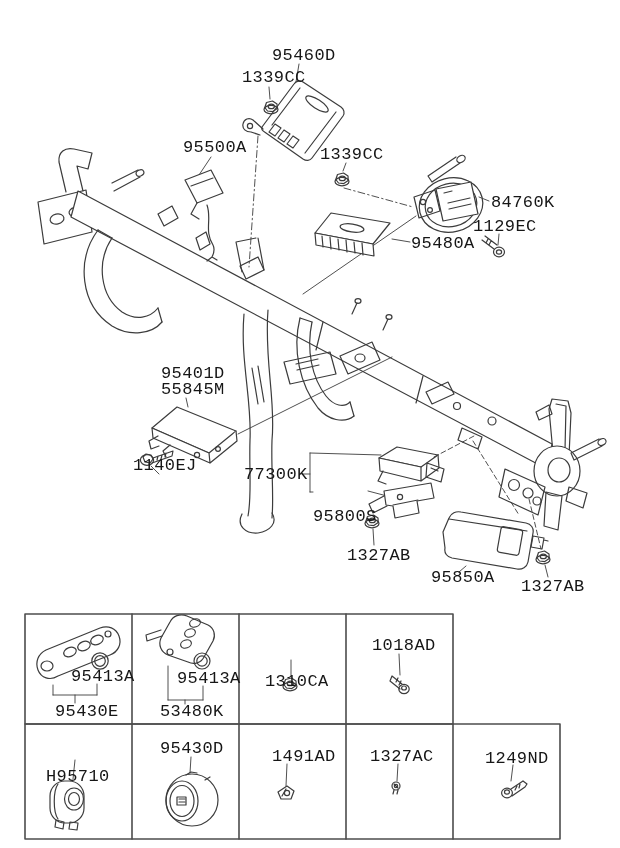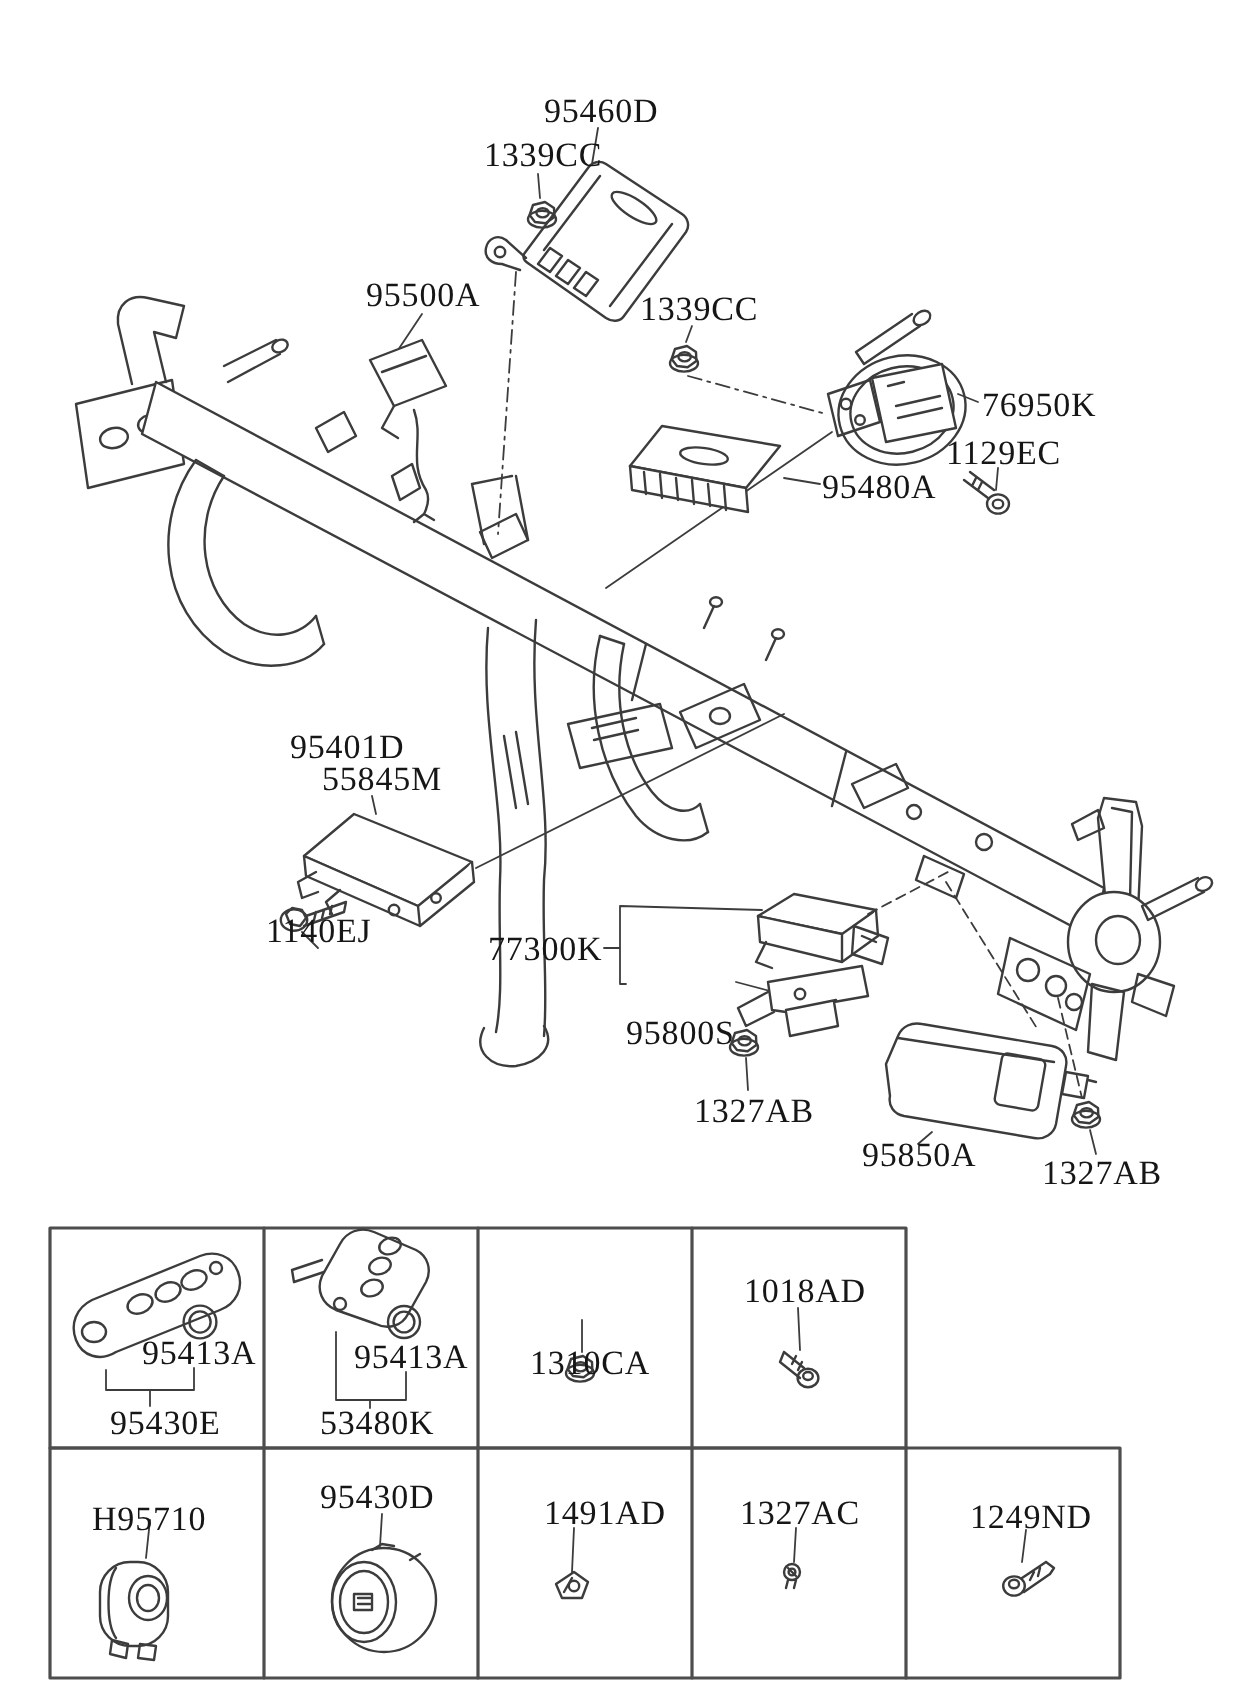--- a/index.html
+++ b/index.html
@@ -1,20 +1,20 @@
 <!DOCTYPE html>
 <html><head>
 <meta charset="utf-8">
 <style>
   html,body{margin:0;padding:0;background:#fff;}
   .stage{position:relative;width:620px;height:848px;background:#ffffff;overflow:hidden;
          font-family:"Liberation Sans",sans-serif;}
   svg.art{position:absolute;left:0;top:0;pointer-events:none;}
   .lbl{position:absolute;font-size:17px;line-height:1.05;color:#161616;letter-spacing:.4px;
-       white-space:nowrap;font-family:Liberation Serif, serif;}
+       white-space:nowrap;font-family:Liberation Mono, monospace;}
   .cell{position:absolute;background:transparent;}
   
 </style>
 </head>
 <body>
 
 <div class="stage">
 
   <svg class="art" width="620" height="848" viewBox="0 0 620 848" fill="none" stroke="#3c3c3c" stroke-width="1.2" stroke-linecap="round" stroke-linejoin="round">
 
@@ -272,24 +272,24 @@
       <ellipse cx="507" cy="793" rx="5.4" ry="4.8"></ellipse>
       <ellipse cx="507" cy="792" rx="2.5" ry="2.1"></ellipse>
       <path d="M511,789 L523,781 M512,796 L525,787 M523,781 L527,784 L525,787 M515,790 L517,786 M519,788 L520,784"></path>
     </g>
   </svg>
 
   <div class="lbl" style="left:272px;top:47px">95460D</div>
   <div class="lbl" style="left:242px;top:69px">1339CC</div>
   <div class="lbl" style="left:183px;top:139px">95500A</div>
   <div class="lbl" style="left:320px;top:146px">1339CC</div>
-  <div class="lbl" style="left:491px;top:194px">76950K</div>
+  <div class="lbl" style="left:491px;top:194px">84760K</div>
   <div class="lbl" style="left:473px;top:218px">1129EC</div>
   <div class="lbl" style="left:411px;top:235px">95480A</div>
-  <div class="lbl" style="left:145px;top:365px">95401D</div>
+  <div class="lbl" style="left:161px;top:365px">95401D</div>
   <div class="lbl" style="left:161px;top:381px">55845M</div>
   <div class="lbl" style="left:133px;top:457px">1140EJ</div>
   <div class="lbl" style="left:244px;top:466px">77300K</div>
   <div class="lbl" style="left:313px;top:508px">95800S</div>
   <div class="lbl" style="left:347px;top:547px">1327AB</div>
   <div class="lbl" style="left:431px;top:569px">95850A</div>
   <div class="lbl" style="left:521px;top:578px">1327AB</div>
 
   <div class="cell" style="left:25px;top:614px;width:107px;height:110px"></div>
   <div class="cell" style="left:132px;top:614px;width:107px;height:110px"></div>
@@ -300,19 +300,19 @@
   <div class="cell" style="left:239px;top:724px;width:107px;height:115px"></div>
   <div class="cell" style="left:346px;top:724px;width:107px;height:115px"></div>
   <div class="cell" style="left:453px;top:724px;width:107px;height:115px"></div>
 
   <div class="lbl" style="left:71px;top:668px">95413A</div>
   <div class="lbl" style="left:55px;top:703px">95430E</div>
   <div class="lbl" style="left:177px;top:670px">95413A</div>
   <div class="lbl" style="left:160px;top:703px">53480K</div>
   <div class="lbl" style="left:265px;top:673px">1310CA</div>
   <div class="lbl" style="left:372px;top:637px">1018AD</div>
-  <div class="lbl" style="left:46px;top:751px">H95710</div>
+  <div class="lbl" style="left:46px;top:768px">H95710</div>
   <div class="lbl" style="left:160px;top:740px">95430D</div>
   <div class="lbl" style="left:272px;top:748px">1491AD</div>
   <div class="lbl" style="left:370px;top:748px">1327AC</div>
   <div class="lbl" style="left:485px;top:750px">1249ND</div>
 
 </div>
 
 </body></html>

